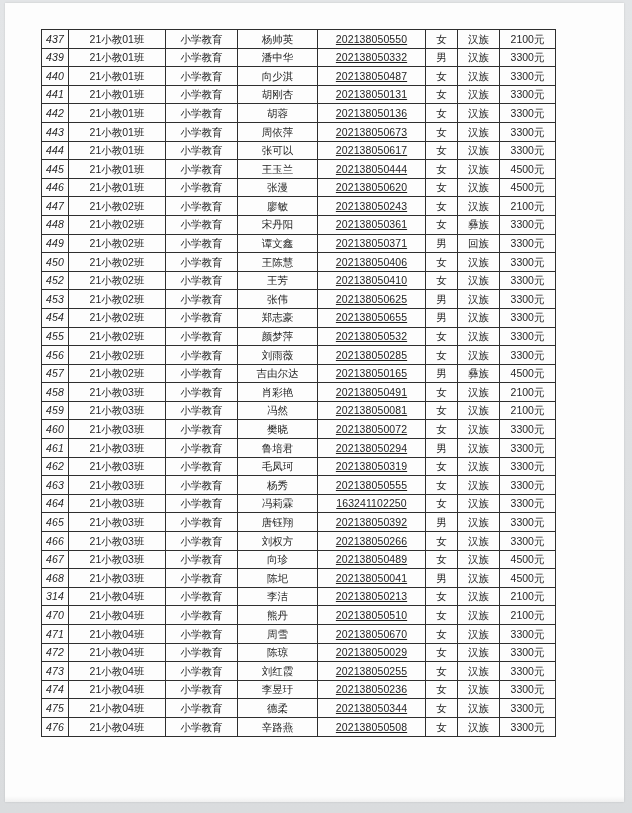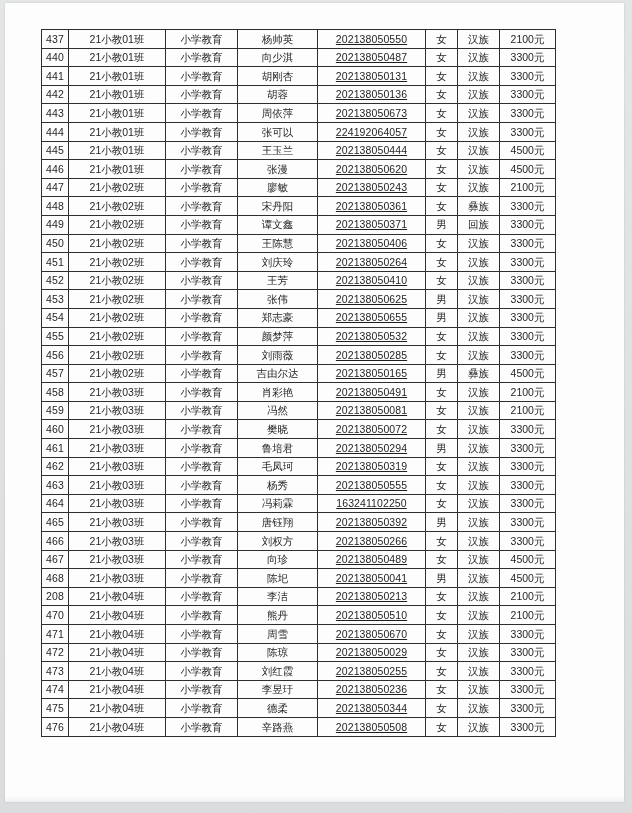--- a/index.html
+++ b/index.html
@@ -51,21 +51,21 @@
     height: 17.6px;
     padding: 0 1px;
     text-align: center;
     vertical-align: middle;
     font-size: 10.5px;
     line-height: 1;
     color: #1f1f1f;
     white-space: nowrap;
     overflow: hidden;
   }
-  td.col-no { letter-spacing: 0.2px; }
+  td.col-no { letter-spacing: 0.2px; font-style: italic; }
   td.col-student_id { letter-spacing: 0.1px; text-decoration: underline; }
   col.c-no        { width: 27px; }
   col.c-class     { width: 97px; }
   col.c-major     { width: 72px; }
   col.c-name      { width: 80px; }
   col.c-id        { width: 108px; }
   col.c-gender    { width: 32px; }
   col.c-ethnicity { width: 42px; }
   col.c-amount    { width: 56px; }
 </style>
@@ -90,20 +90,30 @@
             <td class="col-no">437</td>
             <td class="col-class_name">21小教01班</td>
             <td class="col-major">小学教育</td>
             <td class="col-name">杨帅英</td>
             <td class="col-student_id">202138050550</td>
             <td class="col-gender">女</td>
             <td class="col-ethnicity">汉族</td>
             <td class="col-amount">2100元</td>
           </tr>
           <tr>
+            <td class="col-no">439</td>
+            <td class="col-class_name">21小教01班</td>
+            <td class="col-major">小学教育</td>
+            <td class="col-name">潘中华</td>
+            <td class="col-student_id">202138050332</td>
+            <td class="col-gender">男</td>
+            <td class="col-ethnicity">汉族</td>
+            <td class="col-amount">3300元</td>
+          </tr>
+          <tr>
             <td class="col-no">440</td>
             <td class="col-class_name">21小教01班</td>
             <td class="col-major">小学教育</td>
             <td class="col-name">向少淇</td>
             <td class="col-student_id">202138050487</td>
             <td class="col-gender">女</td>
             <td class="col-ethnicity">汉族</td>
             <td class="col-amount">3300元</td>
           </tr>
           <tr>
@@ -134,21 +144,21 @@
             <td class="col-student_id">202138050673</td>
             <td class="col-gender">女</td>
             <td class="col-ethnicity">汉族</td>
             <td class="col-amount">3300元</td>
           </tr>
           <tr>
             <td class="col-no">444</td>
             <td class="col-class_name">21小教01班</td>
             <td class="col-major">小学教育</td>
             <td class="col-name">张可以</td>
-            <td class="col-student_id">224192064057</td>
+            <td class="col-student_id">202138050617</td>
             <td class="col-gender">女</td>
             <td class="col-ethnicity">汉族</td>
             <td class="col-amount">3300元</td>
           </tr>
           <tr>
             <td class="col-no">445</td>
             <td class="col-class_name">21小教01班</td>
             <td class="col-major">小学教育</td>
             <td class="col-name">王玉兰</td>
             <td class="col-student_id">202138050444</td>
@@ -200,30 +210,20 @@
             <td class="col-no">450</td>
             <td class="col-class_name">21小教02班</td>
             <td class="col-major">小学教育</td>
             <td class="col-name">王陈慧</td>
             <td class="col-student_id">202138050406</td>
             <td class="col-gender">女</td>
             <td class="col-ethnicity">汉族</td>
             <td class="col-amount">3300元</td>
           </tr>
           <tr>
-            <td class="col-no">451</td>
-            <td class="col-class_name">21小教02班</td>
-            <td class="col-major">小学教育</td>
-            <td class="col-name">刘庆玲</td>
-            <td class="col-student_id">202138050264</td>
-            <td class="col-gender">女</td>
-            <td class="col-ethnicity">汉族</td>
-            <td class="col-amount">3300元</td>
-          </tr>
-          <tr>
             <td class="col-no">452</td>
             <td class="col-class_name">21小教02班</td>
             <td class="col-major">小学教育</td>
             <td class="col-name">王芳</td>
             <td class="col-student_id">202138050410</td>
             <td class="col-gender">女</td>
             <td class="col-ethnicity">汉族</td>
             <td class="col-amount">3300元</td>
           </tr>
           <tr>
@@ -380,21 +380,21 @@
             <td class="col-no">468</td>
             <td class="col-class_name">21小教03班</td>
             <td class="col-major">小学教育</td>
             <td class="col-name">陈圯</td>
             <td class="col-student_id">202138050041</td>
             <td class="col-gender">男</td>
             <td class="col-ethnicity">汉族</td>
             <td class="col-amount">4500元</td>
           </tr>
           <tr>
-            <td class="col-no">208</td>
+            <td class="col-no">314</td>
             <td class="col-class_name">21小教04班</td>
             <td class="col-major">小学教育</td>
             <td class="col-name">李洁</td>
             <td class="col-student_id">202138050213</td>
             <td class="col-gender">女</td>
             <td class="col-ethnicity">汉族</td>
             <td class="col-amount">2100元</td>
           </tr>
           <tr>
             <td class="col-no">470</td>

